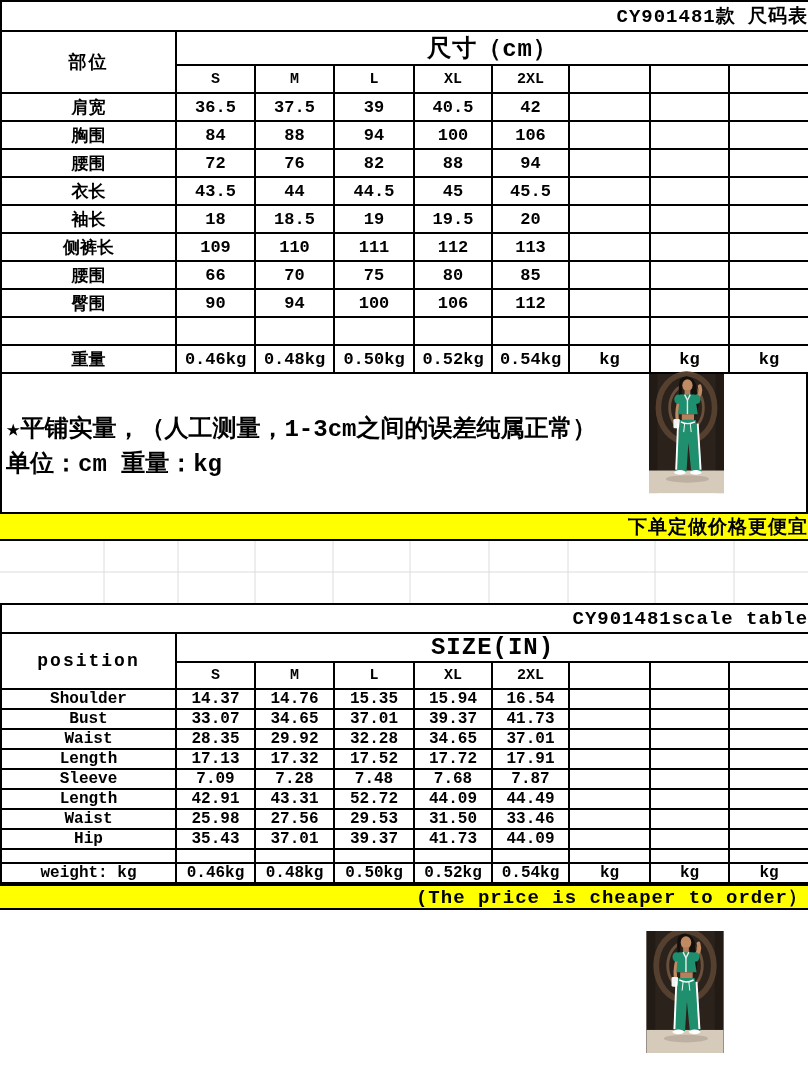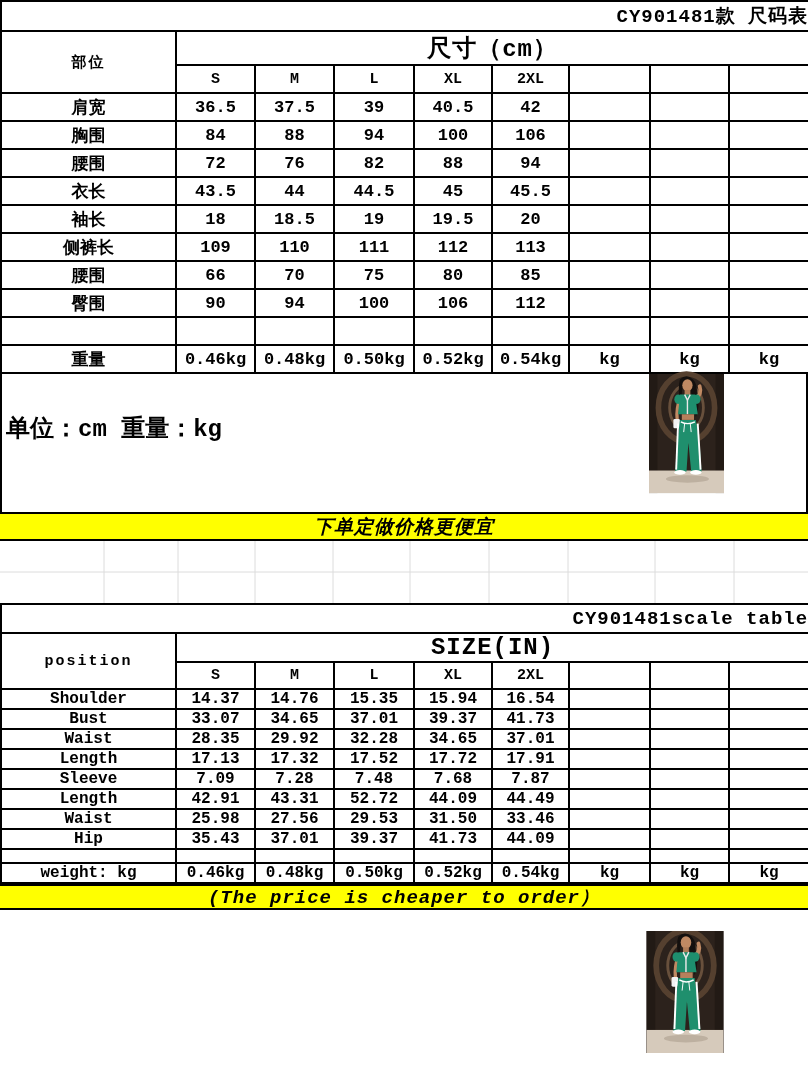--- a/index.html
+++ b/index.html
@@ -12,36 +12,36 @@
   td{border:2px solid #000;text-align:center;vertical-align:middle;padding:0;
      overflow:hidden;white-space:nowrap;font-weight:bold;}
   
   col.c0{width:175px;} col.c1{width:79px;} col.c2{width:79px;} col.c3{width:80px;}
   col.c4{width:78px;} col.c5{width:77px;} col.c6{width:81px;} col.c7{width:79px;} col.c8{width:80px;}
 
   .tbl-cn tr{height:28px;} .tbl-cn tr.title-row{height:30px;}
   .tbl-en tr{height:14px;} .tbl-en tr.title-row{height:29px;} .tbl-en tr.hdr1{height:27px;} .tbl-en tr.hdr2{height:27px;}
 
   td.title{font-size:19px;letter-spacing:1px;text-align:right;}
-  td.corner{font-size:15px;letter-spacing:2px;margin-left:23px;}
+  td.corner{font-size:18px;letter-spacing:2px;margin-left:23px;}
   td.spanhdr{font-size:24px;letter-spacing:1px;}
   td.size{font-size:15px;}
   td.rowlabel{font-size:17px;}
   td.val{font-size:17px;}
   .tbl-en td.rowlabel, .tbl-en td.val{font-size:16px;}
 
   .note{position:relative;border-left:2px solid #000;border-right:2px solid #000;
         background:#fff;box-sizing:border-box;}
   .note-cn{height:138px;padding:38px 0 0 4px;font-size:24px;line-height:35px;}
   .note-en{height:124px;padding:26px 0 0 6px;font-size:22px;line-height:36px;}
   .note .txt{display:block;white-space:nowrap;}
 
-  .banner{box-sizing:border-box;display:flex;align-items:center;justify-content:center;
+  .banner{box-sizing:border-box;display:flex;align-items:center;justify-content:flex-end;
           border-top:2px solid #000;border-bottom:2px solid #000;
-          font-size:19px;letter-spacing:1px;font-style:italic;}
+          font-size:19px;letter-spacing:1px;}
   .banner-cn{height:29px;}
   .banner-en{height:26px;font-size:19px;}
 
   .gap{height:62px;position:relative;background:#fff;}
 
   .photo{position:absolute;border:0;line-height:0;}
   .photo-cn{left:649px;top:370px;}
   .photo-en{left:645px;top:931px;}
 </style>
 </head>
@@ -186,20 +186,21 @@
           <td class="val">0.52kg</td>
           <td class="val">0.54kg</td>
           <td class="val">kg</td>
           <td class="val">kg</td>
           <td class="val">kg</td>
         </tr>
       </tbody>
   </table>
 
   <div class="note note-cn">
+    <span class="txt">★平铺实量，（人工测量，1-3cm之间的误差纯属正常）</span>
     <span class="txt">单位：cm  重量：kg</span>
   </div>
 
   <div class="banner banner-cn" style="background: rgb(255, 255, 0);">
     <span>下单定做价格更便宜</span>
   </div>
 
   <div class="gap">
     <svg width="808" height="62">
       <g stroke="#dcdcdc" stroke-width="1">

